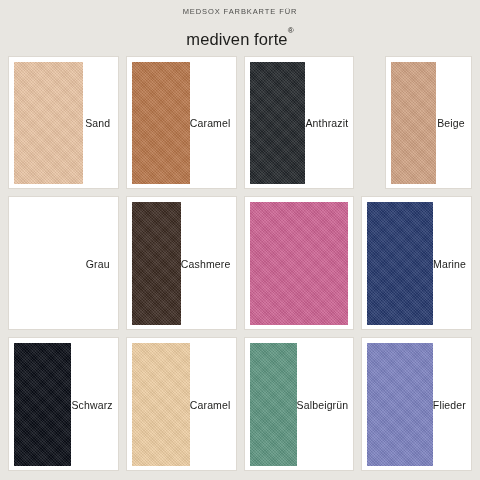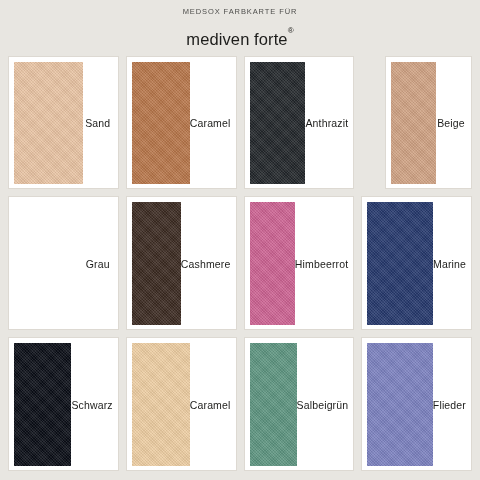--- a/index.html
+++ b/index.html
@@ -144,21 +144,20 @@
       <div class="card-label" style="color: rgb(29, 29, 27);">Grau</div>
     </div>
 
     <div class="card" style="background: rgb(255, 255, 255); border-color: rgb(221, 217, 210);">
       <div class="swatch" style="background-color: rgb(59, 42, 33);"></div>
       <div class="card-label" style="color: rgb(29, 29, 27);">Cashmere</div>
     </div>
 
     <div class="card" style="background: rgb(255, 255, 255); border-color: rgb(221, 217, 210);">
       <div class="swatch" style="background-color: rgb(204, 98, 146);"></div>
-      <div class="card-label" style="color: rgb(29, 29, 27);">Himbeerrot</div>
     </div>
 
     <div class="card" style="background: rgb(255, 255, 255); border-color: rgb(221, 217, 210);">
       <div class="swatch" style="background-color: rgb(37, 56, 108);"></div>
       <div class="card-label" style="color: rgb(29, 29, 27);">Marine</div>
     </div>
 
     <div class="card" style="background: rgb(255, 255, 255); border-color: rgb(221, 217, 210);">
       <div class="swatch" style="background-color: rgb(10, 13, 22);"></div>
       <div class="card-label" style="color: rgb(29, 29, 27);">Schwarz</div>

